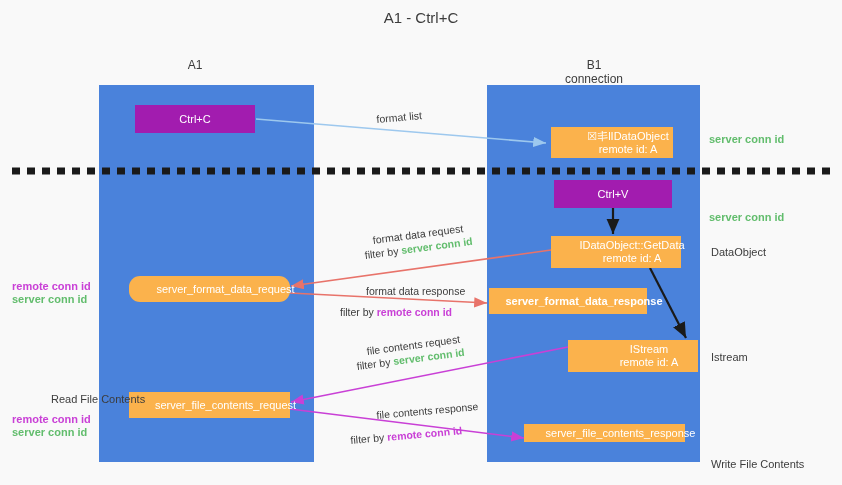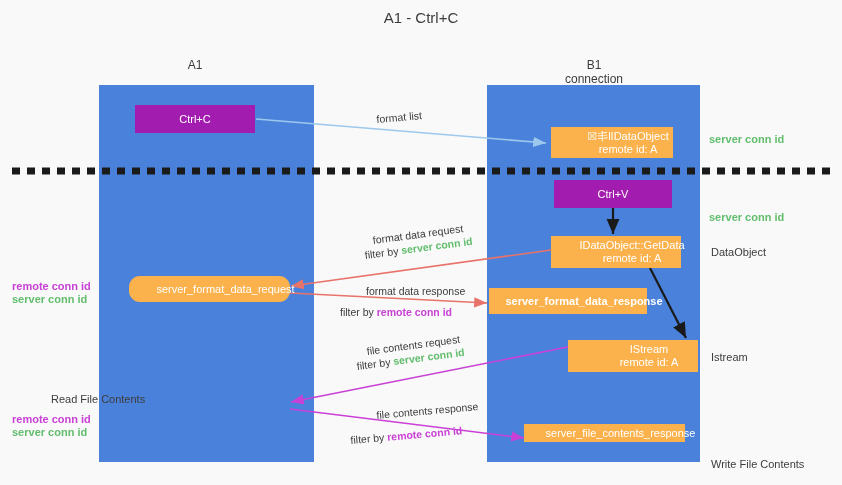--- a/index.html
+++ b/index.html
@@ -157,20 +157,23 @@
 
   <div class="node orange" style="left:489px; top:288px; width:158px; height:26px;font-weight:bold;">
     <span>server_format_data_response</span>
   </div>
 
   <div class="node orange" style="left:568px; top:340px; width:130px; height:32px;">
     <span>IStream</span>
     <span>remote id: A</span>
   </div>
 
+  <div class="node orange" style="left:129px; top:392px; width:161px; height:26px;">
+    <span>server_file_contents_request</span>
+  </div>
 
   <div class="node orange" style="left:524px; top:424px; width:161px; height:18px;justify-content:center;">
     <span>server_file_contents_response</span>
   </div>
 
   <div class="edge-label rot-b" style="left:376px; top:113px;">
     <span>format list</span>
   </div>
 
   <div class="edge-label rot-a" style="left:372px; top:234px;">

